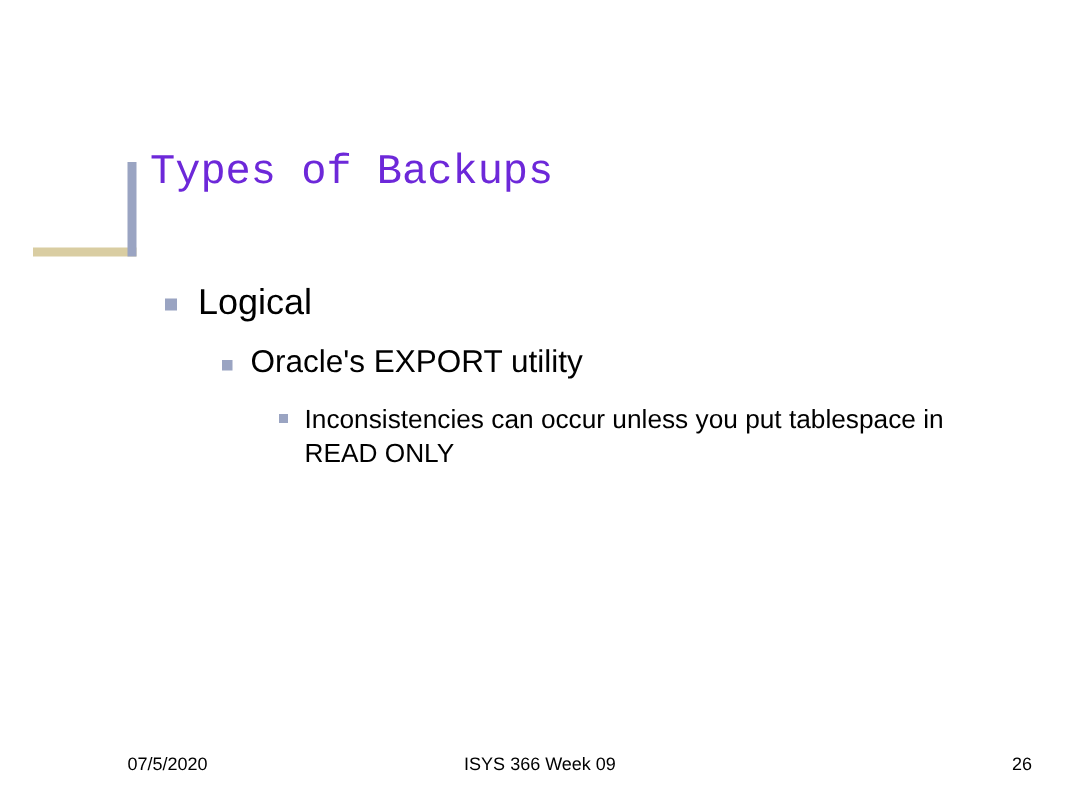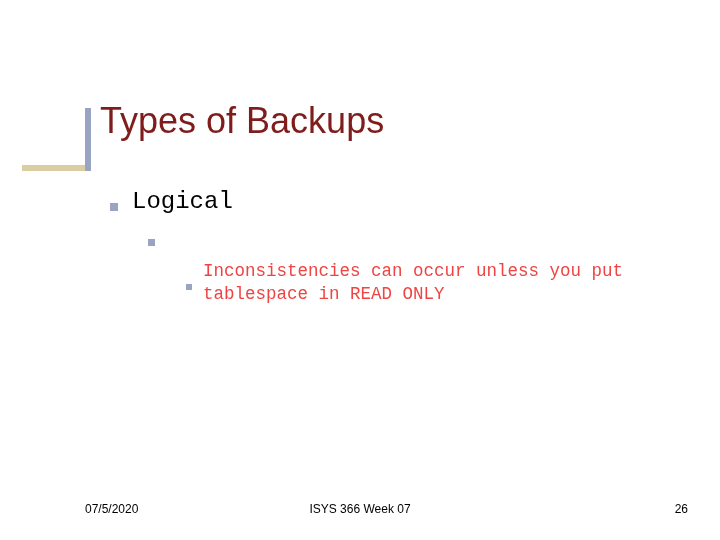--- a/index.html
+++ b/index.html
@@ -26,37 +26,36 @@
     }
     .title-deco-vertical {
       position: absolute;
       top: 108px;
       left: 85px;
       width: 6px;
       height: 63px;
       background: #9aa4c2;
     }
     .slide-title {
-      font-size: 36px;
+      font-size: 28px;
       font-weight: 400;
-      color: #7f1d1d;
-      font-family: Liberation Sans, sans-serif;
+      color: #6d28d9;
+      font-family: Liberation Mono, monospace;
       margin-left: 56px;
     }
     .content {
       position: absolute;
       top: 188px;
       left: 110px;
       right: 40px;
     }
     .bullet-row {
       display: flex;
-      align-items: center;
+      align-items: flex-start;
       margin-bottom: 14px;
-      font-family: Liberation Mono, monospace;
     }
     .bullet {
       width: 8px;
       height: 8px;
       background: #9aa4c2;
       flex-shrink: 0;
       margin-top: 11px;
       margin-right: 14px;
     }
     .bullet-sm {
@@ -84,21 +83,21 @@
     }
     .level2-text {
       font-size: 21px;
       color: #000;
     }
     .level3 {
       margin-left: 76px;
     }
     .level3-text {
       font-size: 17.5px;
-      color: #ef4444;
+      color: #000000;
       line-height: 1.3;
     }
     .footer {
       position: absolute;
       bottom: 24px;
       left: 0;
       right: 0;
       width: 100%;
       font-size: 12px;
       color: #000;
@@ -132,24 +131,25 @@
   <h1 class="slide-title">Types of Backups</h1>
 </div>
 
 <div class="content">
   <div class="bullet-row">
     <div class="bullet"></div>
     <div class="level1-text">Logical</div>
   </div>
   <div class="bullet-row level2">
     <div class="bullet-sm"></div>
+    <div class="level2-text">Oracle's EXPORT utility</div>
   </div>
   <div class="bullet-row level3">
     <div class="bullet-xs"></div>
     <div class="level3-text">Inconsistencies can occur unless you put tablespace in READ ONLY</div>
   </div>
 </div>
 
 <div class="footer">
   <div class="footer-date">07/5/2020</div>
-  <div class="footer-center">ISYS 366  Week 07</div>
+  <div class="footer-center">ISYS 366  Week 09</div>
   <div class="footer-page">26</div>
 </div>
 
 </body></html>

